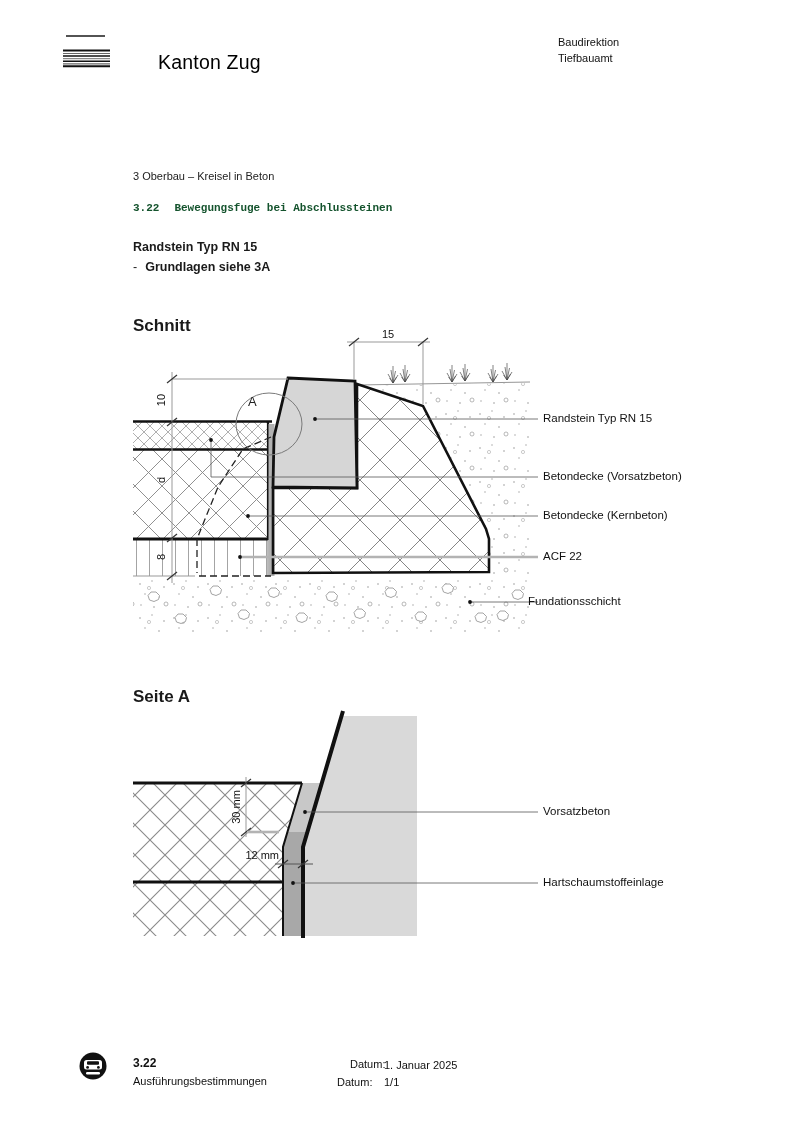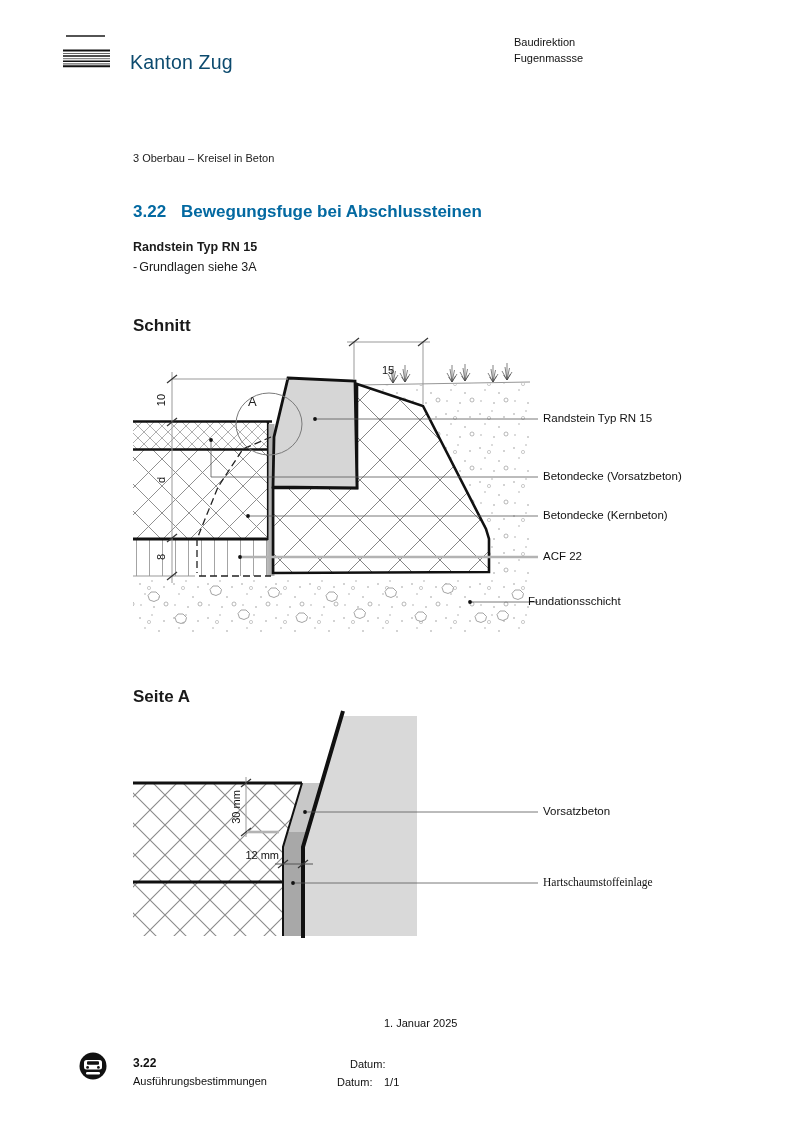--- a/index.html
+++ b/index.html
@@ -4,35 +4,35 @@
 <style>
   html,body{margin:0;padding:0;background:#e8e8e8;}
   .page{
     position:relative;width:794px;height:1123px;margin:0 auto;
     background:#ffffff;overflow:hidden;
     font-family:"Liberation Sans","DejaVu Sans",sans-serif;
     color:#1a1a1a;
   }
   .abs{position:absolute;}
   svg.layer{position:absolute;left:0;top:0;}
-  .brand{font-size:19.5px;letter-spacing:0.2px;color:#0c4a6e;}
-  .dept{font-size:11px;line-height:15.5px;color:#111;}
+  .brand{font-size:19.5px;letter-spacing:0.2px;color:#000000;margin-left:28px;}
+  .dept{font-size:11px;line-height:15.5px;color:#111;margin-left:44px;}
   .breadcrumb{font-size:11px;color:#222;}
-  .doc-title{font-size:17px;font-weight:bold;color:#0369a1;}
+  .doc-title{font-size:11px;font-weight:bold;color:#14532d;font-family:Liberation Mono, monospace;}
   .doc-title .num{display:inline-block;}
   .doc-title .txt{display:inline-block;margin-left:15px;}
   .subtitle{font-size:12.5px;font-weight:bold;}
   .bullet{font-size:12.5px;}
   .bullet .mk{display:inline-block;}
-  .bullet .tx{display:inline-block;margin-left:2px;}
+  .bullet .tx{display:inline-block;margin-left:8px;font-weight:bold;}
   .sec-head{font-size:17px;font-weight:bold;}
   .callout{font-size:11.5px;white-space:nowrap;color:#111;}
   .dim{font-size:11px;color:#111;white-space:nowrap;}
   .dim-rot{transform:translate(-50%,-50%) rotate(-90deg);transform-origin:center;}
-  .dim-c{transform:translate(-50%,-50%);margin-top:36px;}
+  .dim-c{transform:translate(-50%,-50%);}
   .marker-a{font-size:13px;color:#222;}
   .ft{font-size:11px;line-height:15px;color:#111;}
   .ft-num{font-size:12px;font-weight:bold;}
   .ft-col{white-space:nowrap;}
 </style>
 </head>
 <body>
 
 <div class="page">
 
@@ -214,24 +214,24 @@
       <rect x="87" y="1061.2" width="12" height="3.6" rx="1" fill="#111"></rect>
       <circle cx="87.6" cy="1067.4" r="1.4" fill="#111"></circle>
       <circle cx="98.4" cy="1067.4" r="1.4" fill="#111"></circle>
       <rect x="86" y="1072" width="14" height="2.6" rx="1.3" fill="#ffffff"></rect>
     </g>
   </svg>
 
   <div class="abs brand" style="left:130px;top:51px;">Kanton Zug</div>
   <div class="abs dept" style="left:514px;top:35px;">
     <div>Baudirektion</div>
-    <div>Fugenmassse</div>
+    <div>Tiefbauamt</div>
   </div>
 
-  <div class="abs breadcrumb" style="left:133px;top:152px;">3 Oberbau – Kreisel in Beton</div>
+  <div class="abs breadcrumb" style="left:133px;top:170px;">3 Oberbau – Kreisel in Beton</div>
   <div class="abs doc-title" style="left:133px;top:202px;">
     <span class="num">3.22</span><span class="txt">Bewegungsfuge bei Abschlussteinen</span>
   </div>
   <div class="abs subtitle" style="left:133px;top:240px;">Randstein Typ RN 15</div>
   <div class="abs bullet" style="left:133px;top:260px;">
     <span class="mk">-</span><span class="tx">Grundlagen siehe 3A</span>
   </div>
 
   <div class="abs sec-head" style="left:133px;top:316px;">Schnitt</div>
 
@@ -247,24 +247,24 @@
   <div class="abs callout" style="left:543px;top:509px;">Betondecke (Kernbeton)</div>
   <div class="abs callout" style="left:543px;top:550px;">ACF 22</div>
   <div class="abs callout" style="left:528px;top:595px;">Fundationsschicht</div>
 
   <div class="abs sec-head" style="left:133px;top:687px;">Seite A</div>
 
   <div class="abs dim dim-rot" style="left:236px;top:807px;">30 mm</div>
   <div class="abs dim" style="left:231px;top:849px;width:48px;text-align:right;">12 mm</div>
 
   <div class="abs callout" style="left:543px;top:805px;">Vorsatzbeton</div>
-  <div class="abs callout" style="left:543px;top:876px;font-family:Liberation Serif, serif;">Hartschaumstoffeinlage</div>
+  <div class="abs callout" style="left:543px;top:876px;">Hartschaumstoffeinlage</div>
 
   <div class="abs ft ft-num" style="left:133px;top:1056px;">3.22</div>
   <div class="abs ft" style="left:133px;top:1074px;">Ausführungsbestimmungen</div>
 
   <div class="abs ft" style="left:350px;top:1057px;">Datum:</div>
-  <div class="abs ft" style="left:384px;top:1016px;">1. Januar 2025</div>
+  <div class="abs ft" style="left:384px;top:1058px;">1. Januar 2025</div>
   <div class="abs ft" style="left:337px;top:1075px;">Datum:</div>
   <div class="abs ft" style="left:384px;top:1075px;">1/1</div>
 
 
 </div>
 
 </body></html>

